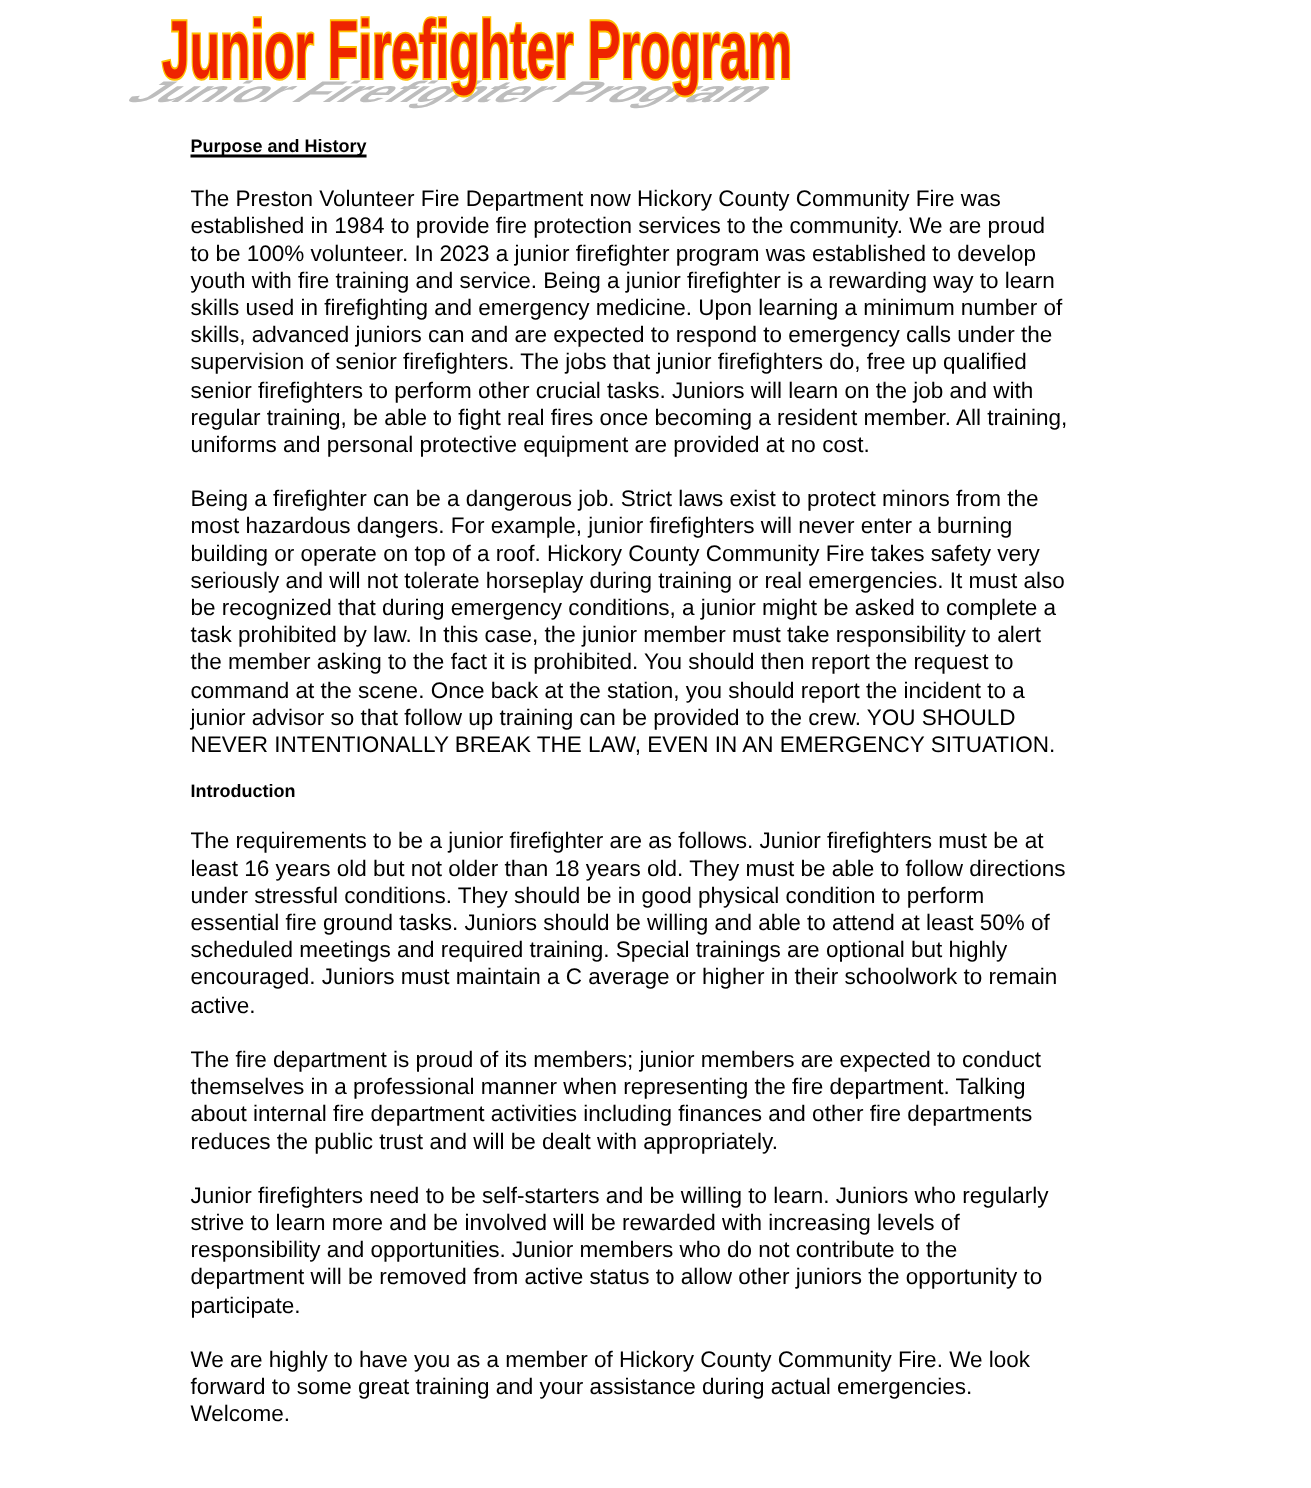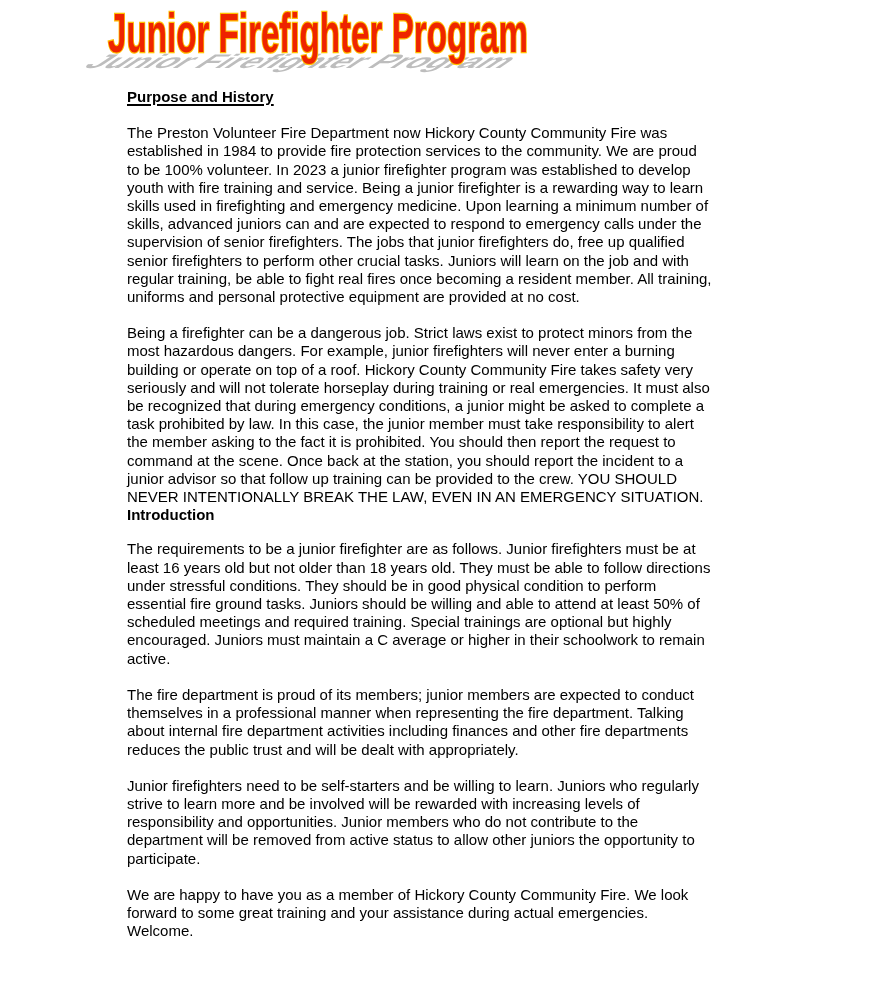--- a/index.html
+++ b/index.html
@@ -43,31 +43,31 @@
     width: 660px;
     font-size: 15px;
     line-height: 18.2px;
   }
   .content p {
     margin: 18px 0 0 0;
     white-space: pre-line;
   }
   .content p.no-gap { margin-top: 16px; }
   .section-heading {
-    font-size: 15px;
+    font-size: 12px;
     font-weight: bold;
     margin: 0;
     line-height: 18.2px;
   }
   .section-heading.underlined {
     text-decoration: underline;
     text-decoration-thickness: 2px;
     text-underline-offset: 2px;
   }
-  .section-heading.spaced { margin-top: 0; }
+  .section-heading.spaced { margin-top: 12px; }
 </style>
 </head>
 <body>
 
 <div class="page">
 
   <div class="title-art">
     <svg width="520" height="80" viewBox="0 0 520 80">
       <text class="wordart-shadow" x="14" y="0" textLength="420" lengthAdjust="spacingAndGlyphs" transform="translate(-26 66) skewX(-56) scale(1 0.36)">Junior Firefighter Program</text>
       <text class="wordart-main" x="14" y="50" textLength="420" lengthAdjust="spacingAndGlyphs">Junior Firefighter Program</text>
@@ -114,19 +114,19 @@
 themselves in a professional manner when representing the fire department. Talking
 about internal fire department activities including finances and other fire departments
 reduces the public trust and will be dealt with appropriately.</p>
 
     <p>Junior firefighters need to be self-starters and be willing to learn. Juniors who regularly
 strive to learn more and be involved will be rewarded with increasing levels of
 responsibility and opportunities. Junior members who do not contribute to the
 department will be removed from active status to allow other juniors the opportunity to
 participate.</p>
 
-    <p>We are happy to have you as a member of Hickory County Community Fire. We look
+    <p>We are highly to have you as a member of Hickory County Community Fire. We look
 forward to some great training and your assistance during actual emergencies.
 Welcome.</p>
 
   </div>
 
 </div>
 
 </body></html>

